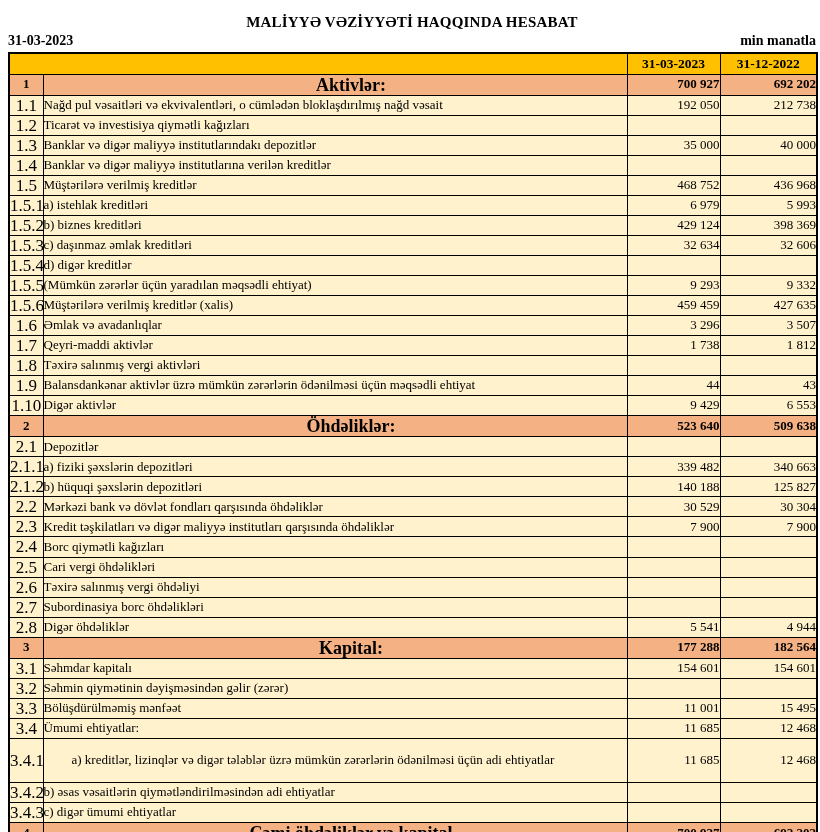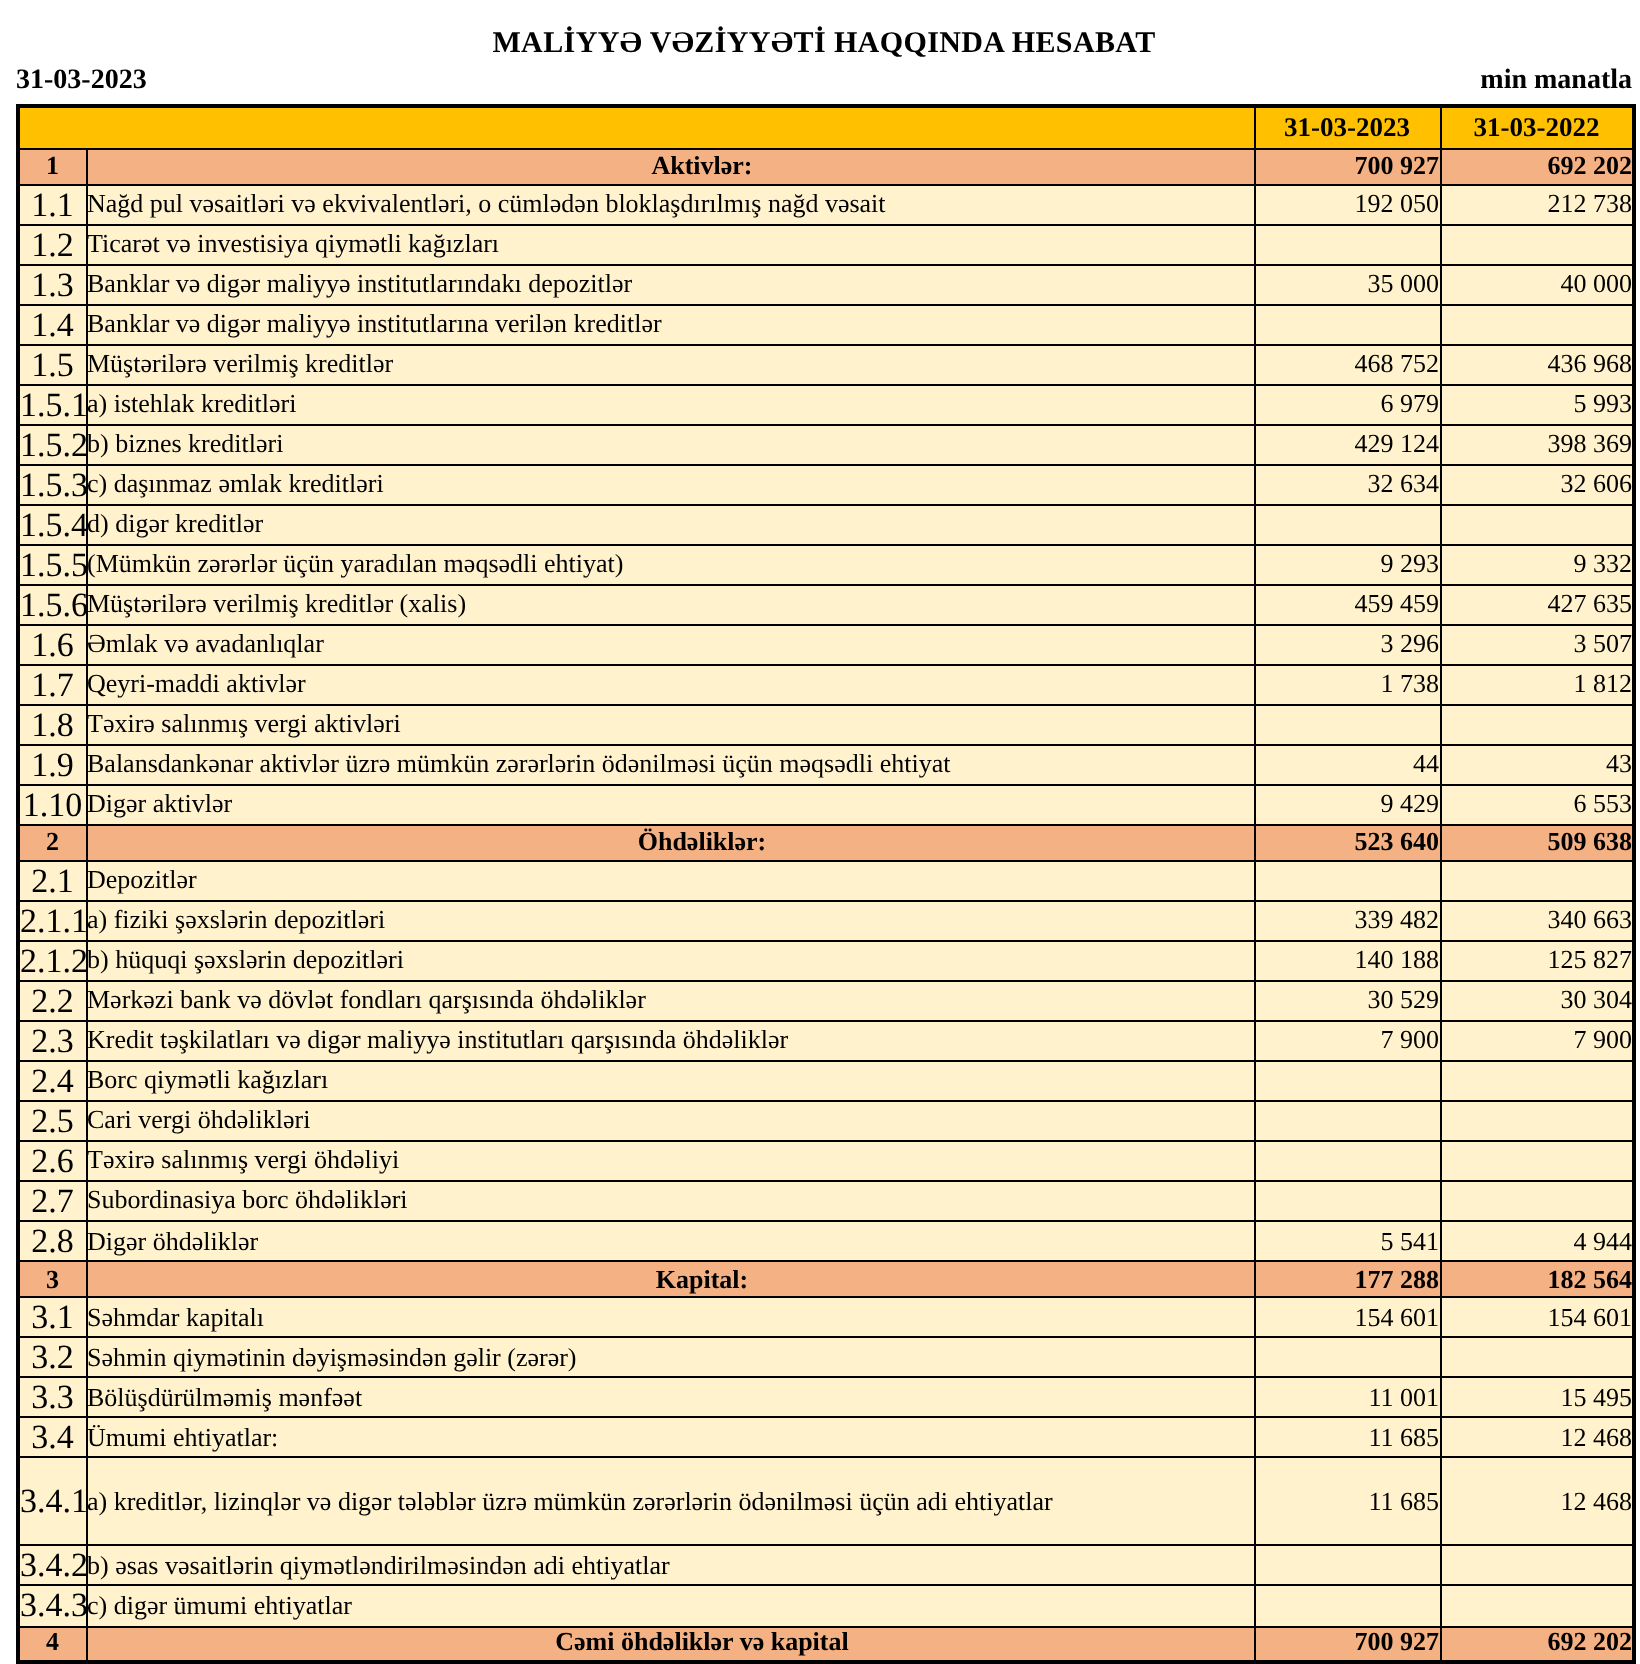--- a/index.html
+++ b/index.html
@@ -39,24 +39,24 @@
   col.c-v2{width:97px;}
   thead th{
     background:var(--header-bg);
     font-weight:bold;font-size:13.5px;height:21px;text-align:center;
   }
   tbody td{background:var(--row-bg);font-size:13px;height:18px;}
   td.num{text-align:center;font-size:17px;padding:0 1px;}
   td.label{text-align:left;padding:0 5px;}
   td.val{text-align:right;padding-right:15px;}
   tr.section td{background:var(--section-bg);font-weight:bold;}
-  tr.section td.label{text-align:center;font-size:13px;padding-left:32px;}
+  tr.section td.label{text-align:center;font-size:18px;padding-left:32px;}
   tr.section td.num{font-size:13px;}
   tr.tall td{height:44px;}
-  tr.tall td.label{padding-right:70px;}
+  tr.tall td.label{padding-right:70px;padding-left:28px;}
 </style>
 </head>
 <body>
 
 <div class="page">
 
   <div class="title">MALİYYƏ VƏZİYYƏTİ HAQQINDA HESABAT</div>
 
   <div class="subhead">
     <span>31-03-2023</span>
@@ -67,21 +67,21 @@
     <colgroup>
       <col class="c-num">
         <col class="c-label">
         <col class="c-v1">
         <col class="c-v2">
     </colgroup>
     <thead>
       <tr>
         <th colspan="2"></th>
         <th>31-03-2023</th>
-        <th>31-03-2022</th>
+        <th>31-12-2022</th>
       </tr>
     </thead>
     <tbody id="rows">
         <tr class="section">
     <td class="num">1</td>
     <td class="label">Aktivlər:</td>
     <td class="val">700 927</td>
     <td class="val">692 202</td>
   </tr>
         <tr class="data">

